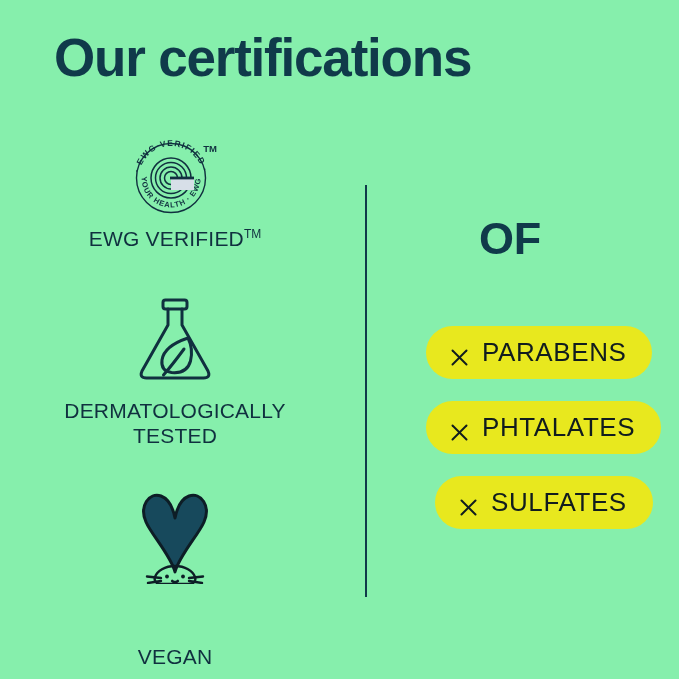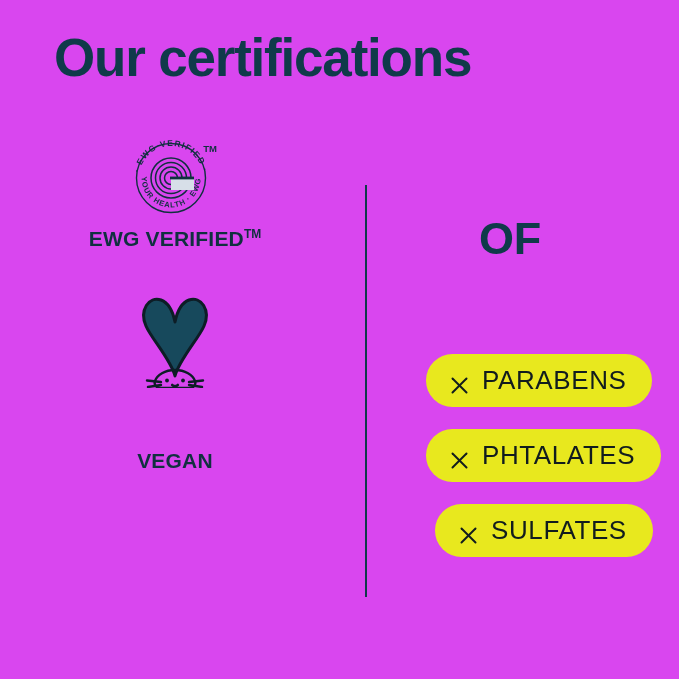--- a/index.html
+++ b/index.html
@@ -10,21 +10,21 @@
     width: 679px;
     height: 679px;
     overflow: hidden;
     font-family: "Liberation Sans", sans-serif;
     background: #d7dfe8;
   }
   #page {
     position: relative;
     width: 679px;
     height: 679px;
-    background: #d946ef;
+    background: #86efac;
   }
 
   
   #page-title {
     position: absolute;
     left: 54px;
     top: 30px;
     font-size: 53px;
     font-weight: 700;
     letter-spacing: -1.2px;
@@ -56,21 +56,21 @@
     align-items: center;
     width: 100%;
   }
   .cert-icon {
     display: block;
   }
   .cert-label {
     margin-top: 9px;
     text-align: center;
     font-size: 21px;
-    font-weight: 700;
+    font-weight: 400;
     letter-spacing: 0.2px;
     color: #10303f;
     line-height: 1.18;
   }
   .cert-label .tm {
     font-size: 12px;
     vertical-align: super;
     letter-spacing: 0;
   }
   #cert-ewg   { margin-top: 0px; }
@@ -86,21 +86,21 @@
     font-weight: 700;
     color: #103a4a;
     line-height: 1.03;
     letter-spacing: -0.3px;
   }
   #free-of-heading .line2 { display: block; }
 
   #pill-list {
     position: absolute;
     left: 415px;
-    top: 354px;
+    top: 326px;
     width: 264px;
   }
   .pill {
     display: inline-flex;
     align-items: center;
     background: #e8e81e;
     border-radius: 40px;
     height: 53px;
     padding: 0 26px 0 24px;
     box-sizing: border-box;
@@ -162,20 +162,40 @@
           <rect x="49" y="46.6" width="24" height="2.8" fill="#10303f"></rect>
 
           <text x="89" y="22" font-family="'Liberation Sans', sans-serif" font-size="9.5" font-weight="700" fill="#10303f" text-anchor="middle">TM</text>
         </svg>
       </span>
       <div class="cert-label">
         <span>EWG VERIFIED</span><span class="tm">TM</span>
       </div>
     </div>
 
+    <div class="cert-item" id="cert-derma">
+      <span class="cert-icon">
+        <svg width="96" height="92" viewBox="0 0 96 92">
+          <g fill="none" stroke="#10303f" stroke-width="3" stroke-linejoin="round" stroke-linecap="round">
+
+            <rect x="36" y="6" width="24" height="9" rx="2.5"></rect>
+
+            <path d="M 41 15 L 41 31 L 15 77 Q 12 84 19.5 84 L 76.5 84 Q 84 84 81 77 L 55 31 L 55 15"></path>
+
+            <path d="M 61 44 Q 37 52 35 66 Q 33.6 77 44.5 78.5 Q 60 80 63.5 67 Q 66.5 55 61 44 Z"></path>
+
+            <path d="M 36.5 81 Q 46 70 57 55"></path>
+          </g>
+        </svg>
+      </span>
+      <div class="cert-label">
+        <span>DERMATOLOGICALLY</span><br>
+        <span>TESTED</span>
+      </div>
+    </div>
 
     <div class="cert-item" id="cert-vegan">
       <span class="cert-icon">
         <svg width="108" height="96" viewBox="0 0 108 96">
 
           <path d="M 54 84
                    C 50 68 30 46 25 34
                    C 18 18 28 4 40 8
                    C 48 11 52 20 54 30
                    C 56 20 60 11 68 8

